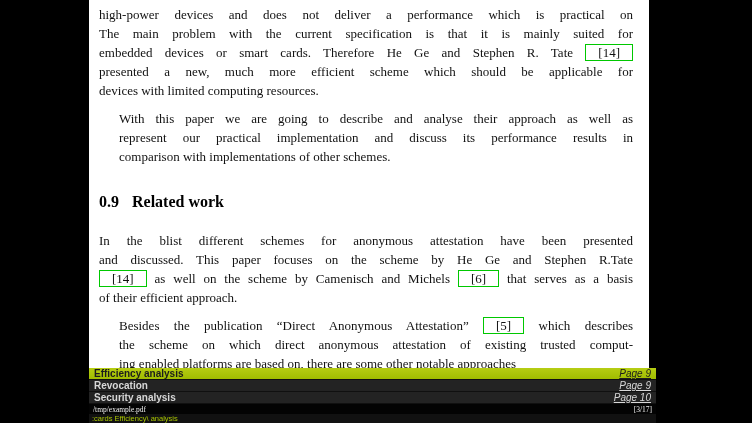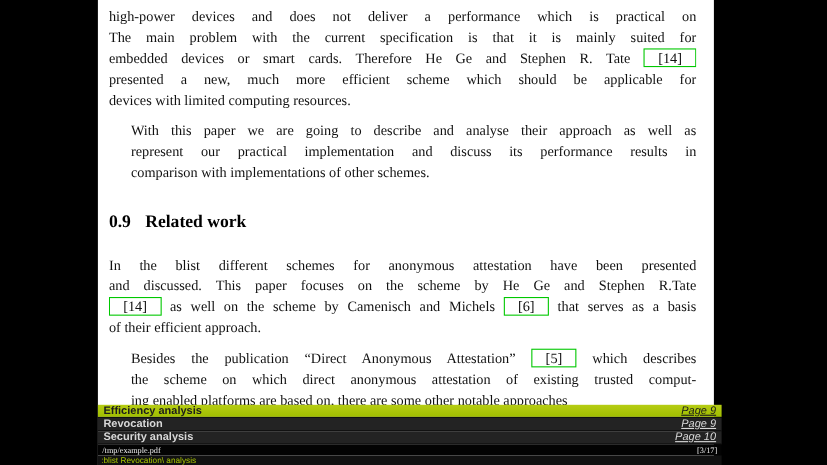--- a/index.html
+++ b/index.html
@@ -135,17 +135,17 @@
       <span class="label">Security analysis</span>
       <span class="desc">Page 10</span>
     </div>
 
     <div class="statusbar">
       <span>/tmp/example.pdf</span>
       <span>[3/17]</span>
     </div>
 
     <div class="inputbar">
-      <span>:blist Revocation\ analysis</span>
+      <span>:cards Efficiency\ analysis</span>
     </div>
 
   </div>
 </div>
 
 </body></html>

